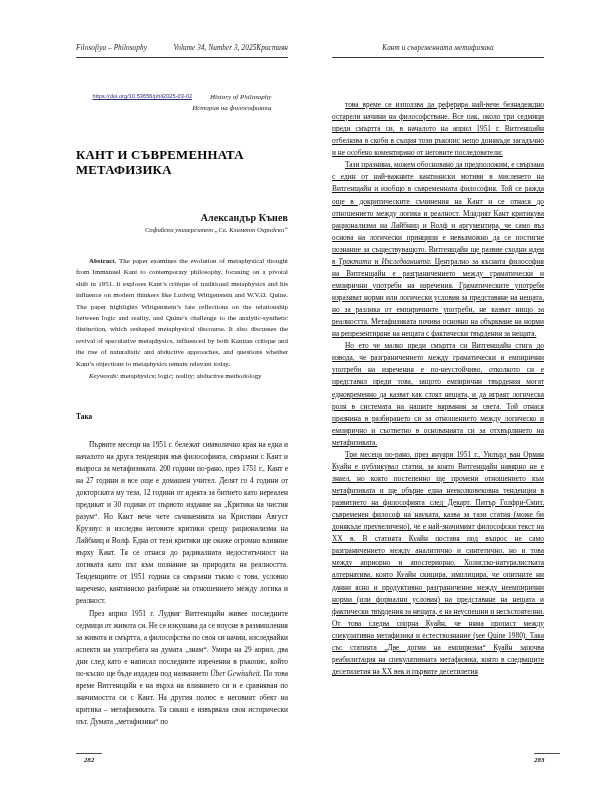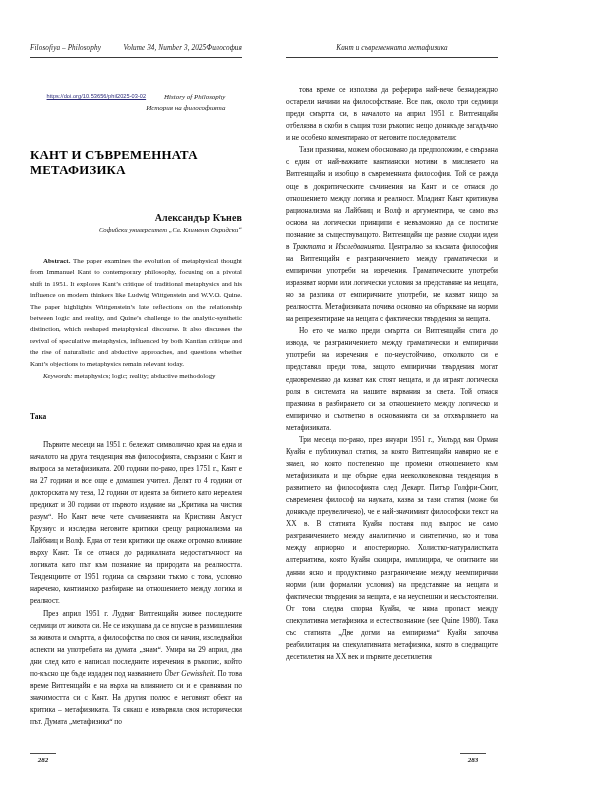--- a/index.html
+++ b/index.html
@@ -13,20 +13,21 @@
     overflow: hidden;
     font-family: "Liberation Serif", "DejaVu Serif", serif;
     color: #111111;
   }
   .spread {
     position: relative;
     width: 528px;
     height: 800px;
     display: flex;
     background: #ffffff;
+    padding-left: 46px;
   }
   .page {
     position: relative;
     width: 300px;
     height: 800px;
     box-sizing: border-box;
     background: #ffffff;
   }
   .page-left  { padding: 44px 22px 0 30px; }
   .page-right { padding: 44px 30px 0 22px; }
@@ -158,35 +159,35 @@
     font-style: italic;
     font-weight: bold;
     color: #1b1b1b;
   }
   .folio .rule {
     width: 26px;
     border-top: 1px solid #4a4a4a;
     margin-bottom: 2px;
   }
   .folio-left  { left: 30px; text-align: center; }
-  .folio-right { right: 42px; text-align: center; }
+  .folio-right { right: 14px; text-align: left; }
   .folio-right .rule { margin-left: auto; }
 </style>
 </head>
 <body>
 
 <div class="spread">
 
   <div class="page page-left">
 
     <div class="runhead">
       <div class="runhead-row">
         <span class="rh-left">Filosofiya – Philosophy</span>
         <span class="rh-mid">Volume 34, Number 3, 2025</span>
-        <span class="rh-right">Философия</span>
+        <span class="rh-right">Кристиян</span>
       </div>
       <div class="rule"></div>
     </div>
 
     <div class="meta-block">
       <span class="doi">https://doi.org/10.53656/phil2025-03-02</span>
       <span class="section-label">
         <span>History of Philosophy</span><br>
         <span>История на философията</span>
       </span>
@@ -220,21 +221,21 @@
     </div>
   </div>
 
   <div class="page page-right">
 
     <div class="runhead">
       <div class="runhead-center">Кант и съвременната метафизика</div>
       <div class="rule"></div>
     </div>
 
-    <div class="body-text col-right" style="margin-top:18px;">
+    <div class="body-text col-right" style="margin-top:33px;text-decoration:underline;">
       <p class="cont">това време се използва да реферира най-вече безнадеждно остарели начини на философстване. Все пак, около три седмици преди смъртта си, в началото на април 1951 г. Витгенщайн отбелязва в скоби в същия този ръкопис нещо донякъде загадъчно и не особено коментирано от неговите последователи:</p>
       <p>Тази празнина, можем обосновано да предположим, е свързана с един от най-важните кантиански мотиви в мисленето на Витгенщайн и изобщо в съвременната философия. Той се ражда още в докритическите съчинения на Кант и се отнася до отношението между логика и реалност. Младият Кант критикува рационализма на Лайбниц и Волф и аргументира, че само въз основа на логически принципи е невъзможно да се постигне познание за съществуващото. Витгенщайн ще развие сходни идеи в <i>Трактата</i> и <i>Изследванията</i>. Централно за късната философия на Витгенщайн е разграничението между граматически и емпирични употреби на изречения. Граматическите употреби изразяват норми или логически условия за представяне на нещата, но за разлика от емпиричните употреби, не казват нищо за реалността. Метафизиката почива основно на объркване на норми на репрезентиране на нещата с фактически твърдения за нещата.</p>
       <p>Но ето че малко преди смъртта си Витгенщайн стига до извода, че разграничението между граматически и емпирични употреби на изречения е по-неустойчиво, отколкото си е представял преди това, защото емпирични твърдения могат едновременно да казват как стоят нещата, и да играят логическа роля в системата на нашите вярвания за света. Той отнася празнина в разбирането си за отношението между логическо и емпирично и съответно в основанията си за отхвърлянето на метафизиката.</p>
       <p>Три месеца по-рано, през януари 1951 г., Уилърд ван Орман Куайн е публикувал статия, за която Витгенщайн навярно не е знаел, но която постепенно ще промени отношението към метафизиката и ще обърне една нееколковековна тенденция в развитието на философията след Декарт. Питър Голфри-Смит, съвременен философ на науката, казва за тази статия (може би донякъде преувеличено), че е най-значимият философски текст на ХХ в. В статията Куайн поставя под въпрос не само разграничението между аналитично и синтетично, но и това между априорно и апостериорно. Холистко-натуралистката алтернатива, която Куайн скицира, имплицира, че опитните ни данни ясно и продуктивно разграничение между неемпирични норми (или формални условия) на представяне на нещата и фактически твърдения за нещата, е на неуспешни и несъстоятелни. От това следва спорна Куайн, че няма пропаст между спекулативна метафизика и естествознание (see Quine 1980). Така със статията „Две догми на емпиризма“ Куайн започва реабилитация на спекулативната метафизика, която в следващите десетилетия на ХХ век и първите десетилетия</p>
     </div>
 
     <div class="folio folio-right">
       <div class="rule"></div>
       <span>283</span>
     </div>

